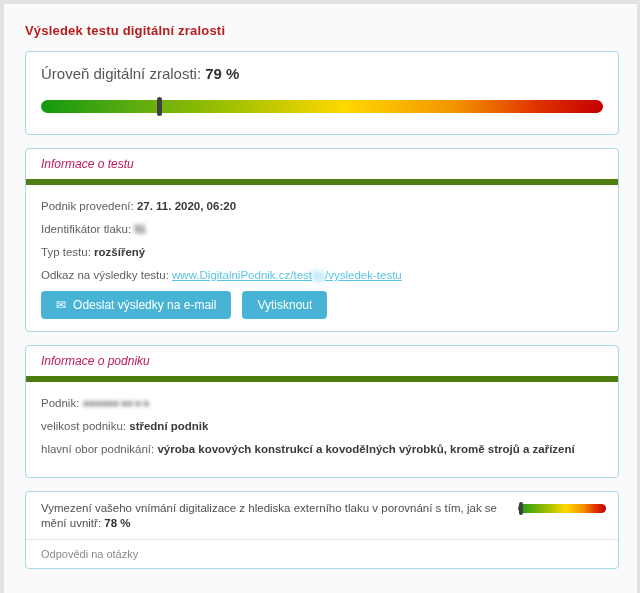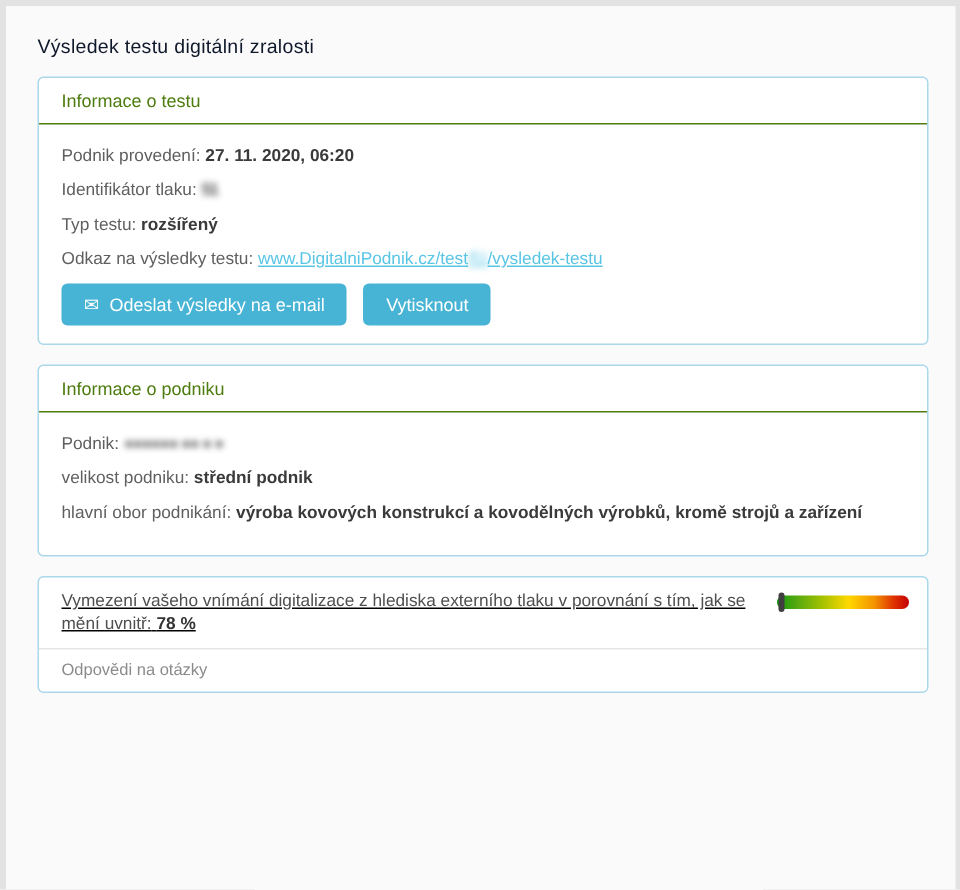--- a/index.html
+++ b/index.html
@@ -11,33 +11,34 @@
     overflow:hidden;
   }
   .page {
     position:absolute; top:4px; left:4px; right:3px; bottom:0;
     background:#fafafa;
     padding:0 18px 0 21px;
     overflow:hidden;
   }
   .page-title {
     margin:19px 0 13px;
-    font-size:13px; font-weight:normal; color:#0f172a;
+    font-size:13px; font-weight:bold; color:#b91c1c;
     letter-spacing:.2px;
   }
   .panel {
     background:#fff;
     border:1px solid #a9d8ea;
     border-radius:4px;
     margin-bottom:13px;
   }
   .panel-heading {
     padding:8px 15px;
-    font-size:12px; color:#4d7c0f;
-    border-bottom:1px solid #4d7c0f;
+    font-size:12px; color:#be185d;
+    border-bottom:6px solid #4d7c0f;
+    font-style:italic;
   }
   .panel-body { padding:9px 15px 12px; }
   .info-row { font-size:11.5px; color:#5f5f5f; line-height:14px; margin:5px 0 9px; }
   .info-row b { color:#3a3a3a; }
   .redacted { filter:blur(2px); opacity:.85; letter-spacing:-1px; }
 
   
   .score-panel { padding:13px 15px 18px; }
   .score-label { font-size:15px; color:#565656; }
   .score-label b { color:#323232; }
@@ -69,21 +70,20 @@
 
   .section-title {
     margin:17px 0 13px;
     font-size:12px; font-weight:bold; color:#3a3a3a;
   }
 
   
   .block-header {
     display:flex; align-items:flex-start;
     padding:9px 12px 8px 15px;
-    text-decoration:underline;
   }
   .block-text { flex:1; font-size:11.5px; line-height:15px; color:#4f4f4f; padding-right:12px; }
   .block-text b { color:#333; }
   .mini-gauge { position:relative; width:88px; height:13px; flex:0 0 88px; margin-top:1px; }
   .mini-gauge-bar {
     position:absolute; top:2px; left:0; right:0; height:9px;
     border-radius:5px;
     background:linear-gradient(90deg,#13990f 0%,#5aab10 16%,#a2c100 34%,#ffd800 54%,#f39200 74%,#e03400 88%,#c30000 100%);
   }
   .mini-gauge-marker {
@@ -98,20 +98,30 @@
     cursor:pointer;
   }
 </style>
 </head>
 <body>
 
 <div class="page">
 
   <h1 class="page-title">Výsledek testu digitální zralosti</h1>
 
+  <div class="panel score-panel">
+    <div class="score-label">
+      <span>Úroveň digitální zralosti:</span>
+      <b>79 %</b>
+    </div>
+    <div class="gauge-wrap">
+      <div class="gauge-bar"></div>
+      <div class="gauge-marker" style="left: 21%;"></div>
+    </div>
+  </div>
 
   <div class="panel">
     <div class="panel-heading">Informace o testu</div>
     <div class="panel-body">
       <div class="info-row">
         <span>Podnik provedení:</span>
         <b>27. 11. 2020, 06:20</b>
       </div>
       <div class="info-row">
         <span>Identifikátor tlaku:</span>

